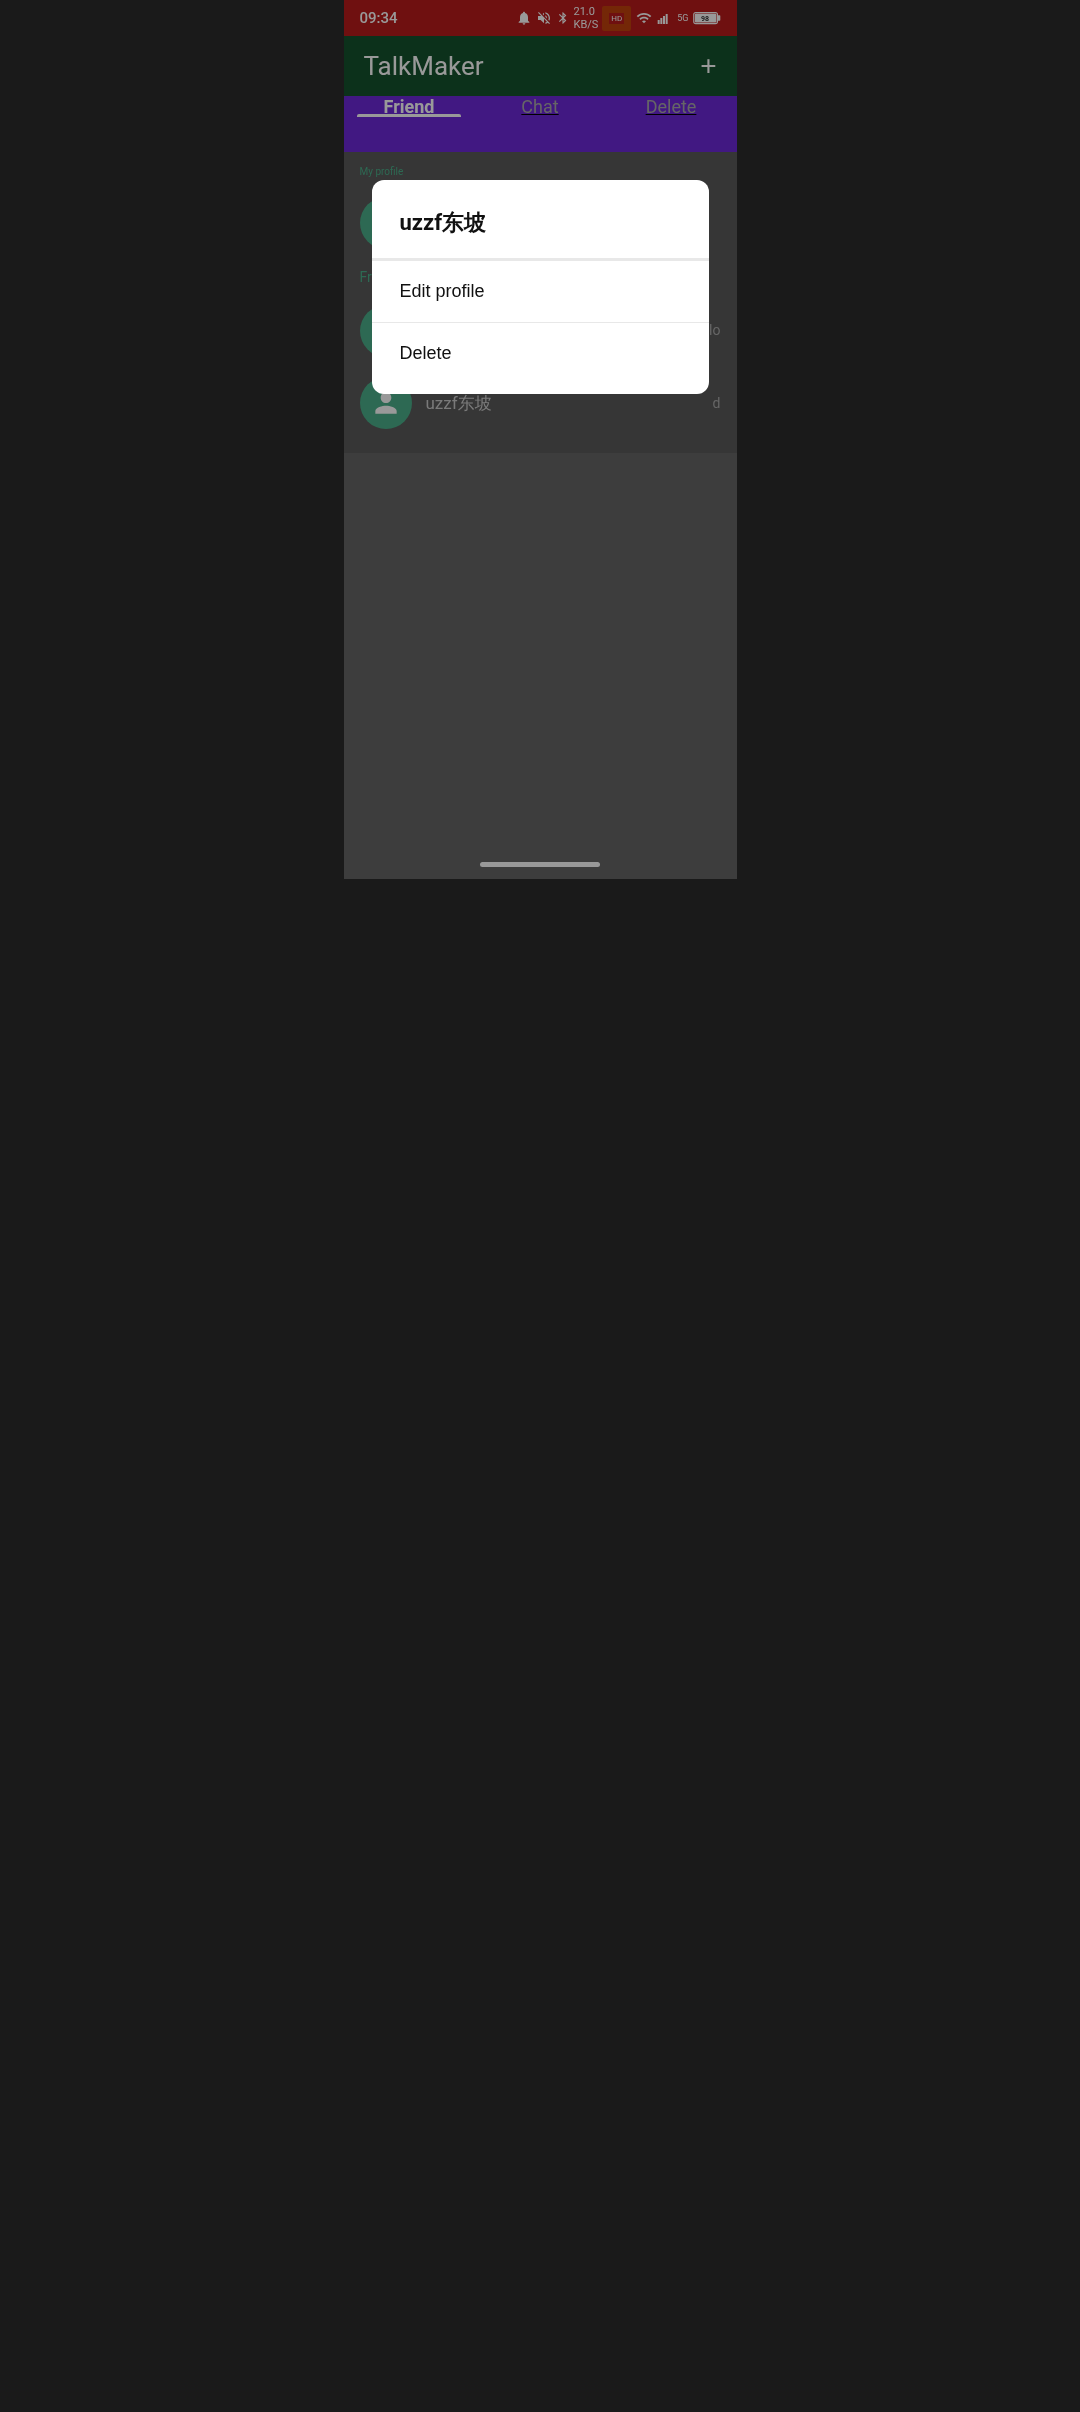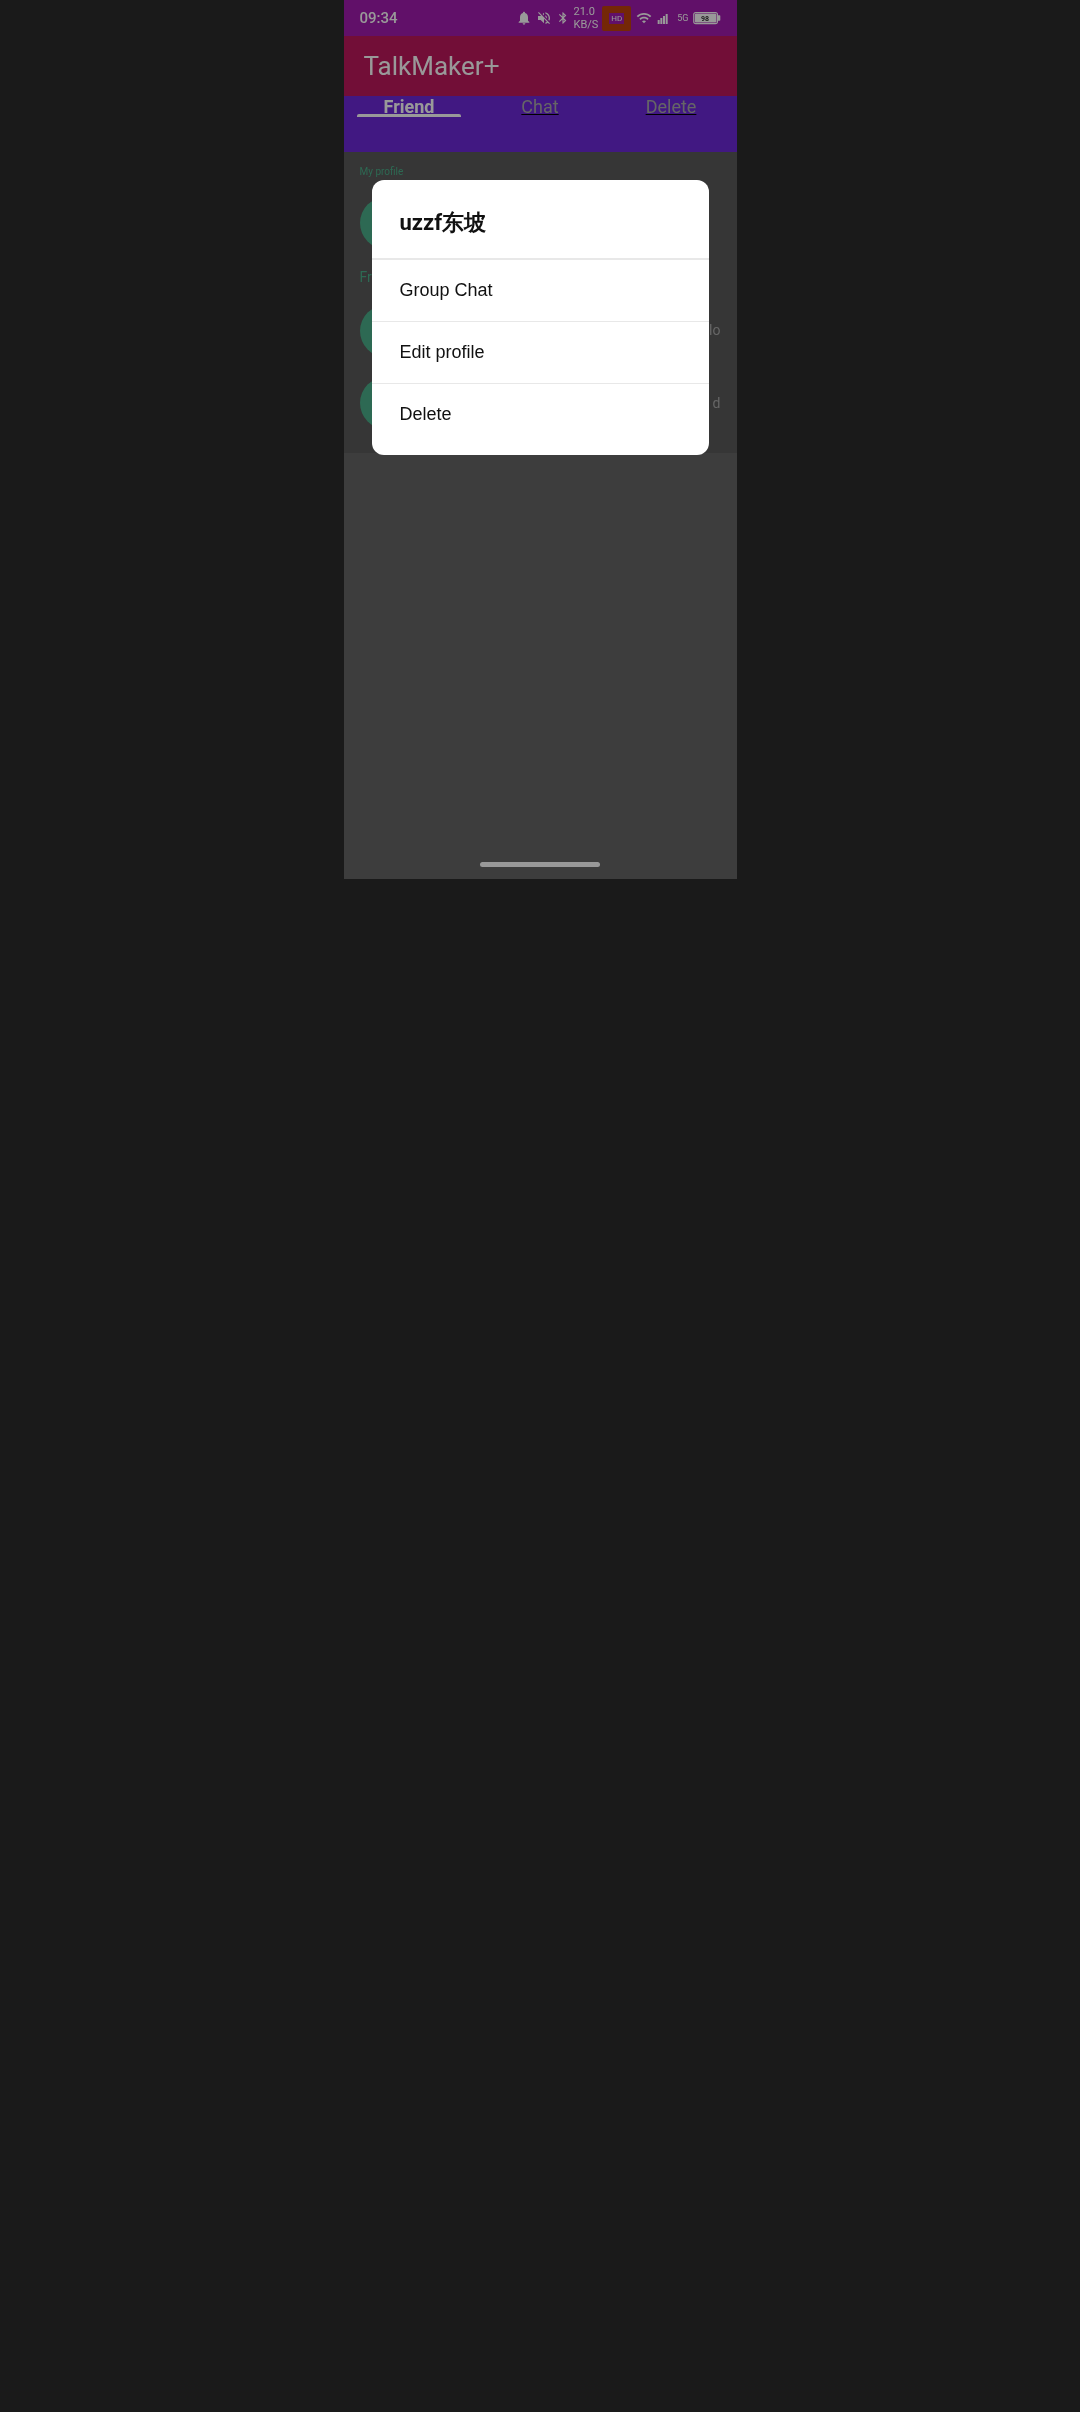--- a/index.html
+++ b/index.html
@@ -16,21 +16,21 @@
       font-family: 'Roboto', sans-serif;
       position: relative;
       overflow: hidden;
       margin: 0 auto;
     }
 
     
     .status-bar {
       width: 100%;
       height: 36px;
-      background: #a21caf;
+      background: #b91c1c;
       display: flex;
       align-items: center;
       justify-content: space-between;
       padding: 12px 16px;
       position: relative;
       z-index: 10;
     }
 
     .status-time {
       color: white;
@@ -46,23 +46,24 @@
 
     .status-icon-text {
       color: white;
       font-size: 10px;
     }
 
     
     .app-header {
       width: 100%;
       height: 60px;
-      background: #be185d;
-      display: flex;
-      align-items: center;
+      background: #14532d;
+      display: flex;
+      align-items: center;
+      justify-content: space-between;
       padding: 0 20px;
     }
 
     .app-title {
       color: white;
       font-size: 26px;
       font-weight: 400;
     }
 
     .add-button {
@@ -373,21 +374,20 @@
       </div>
     </div>
   </div>
 
   <div class="overlay"></div>
 
   <div class="context-menu">
     <div class="context-menu-title">uzzf东坡</div>
     <div class="context-menu-divider"></div>
     <div class="context-menu-divider"></div>
-    <button class="context-menu-item">Group Chat</button>
     <div class="context-menu-divider"></div>
     <button class="context-menu-item">Edit profile</button>
     <div class="context-menu-divider"></div>
     <button class="context-menu-item">Delete</button>
   </div>
 
   <div class="bottom-bar"></div>
 
 </div>
 

